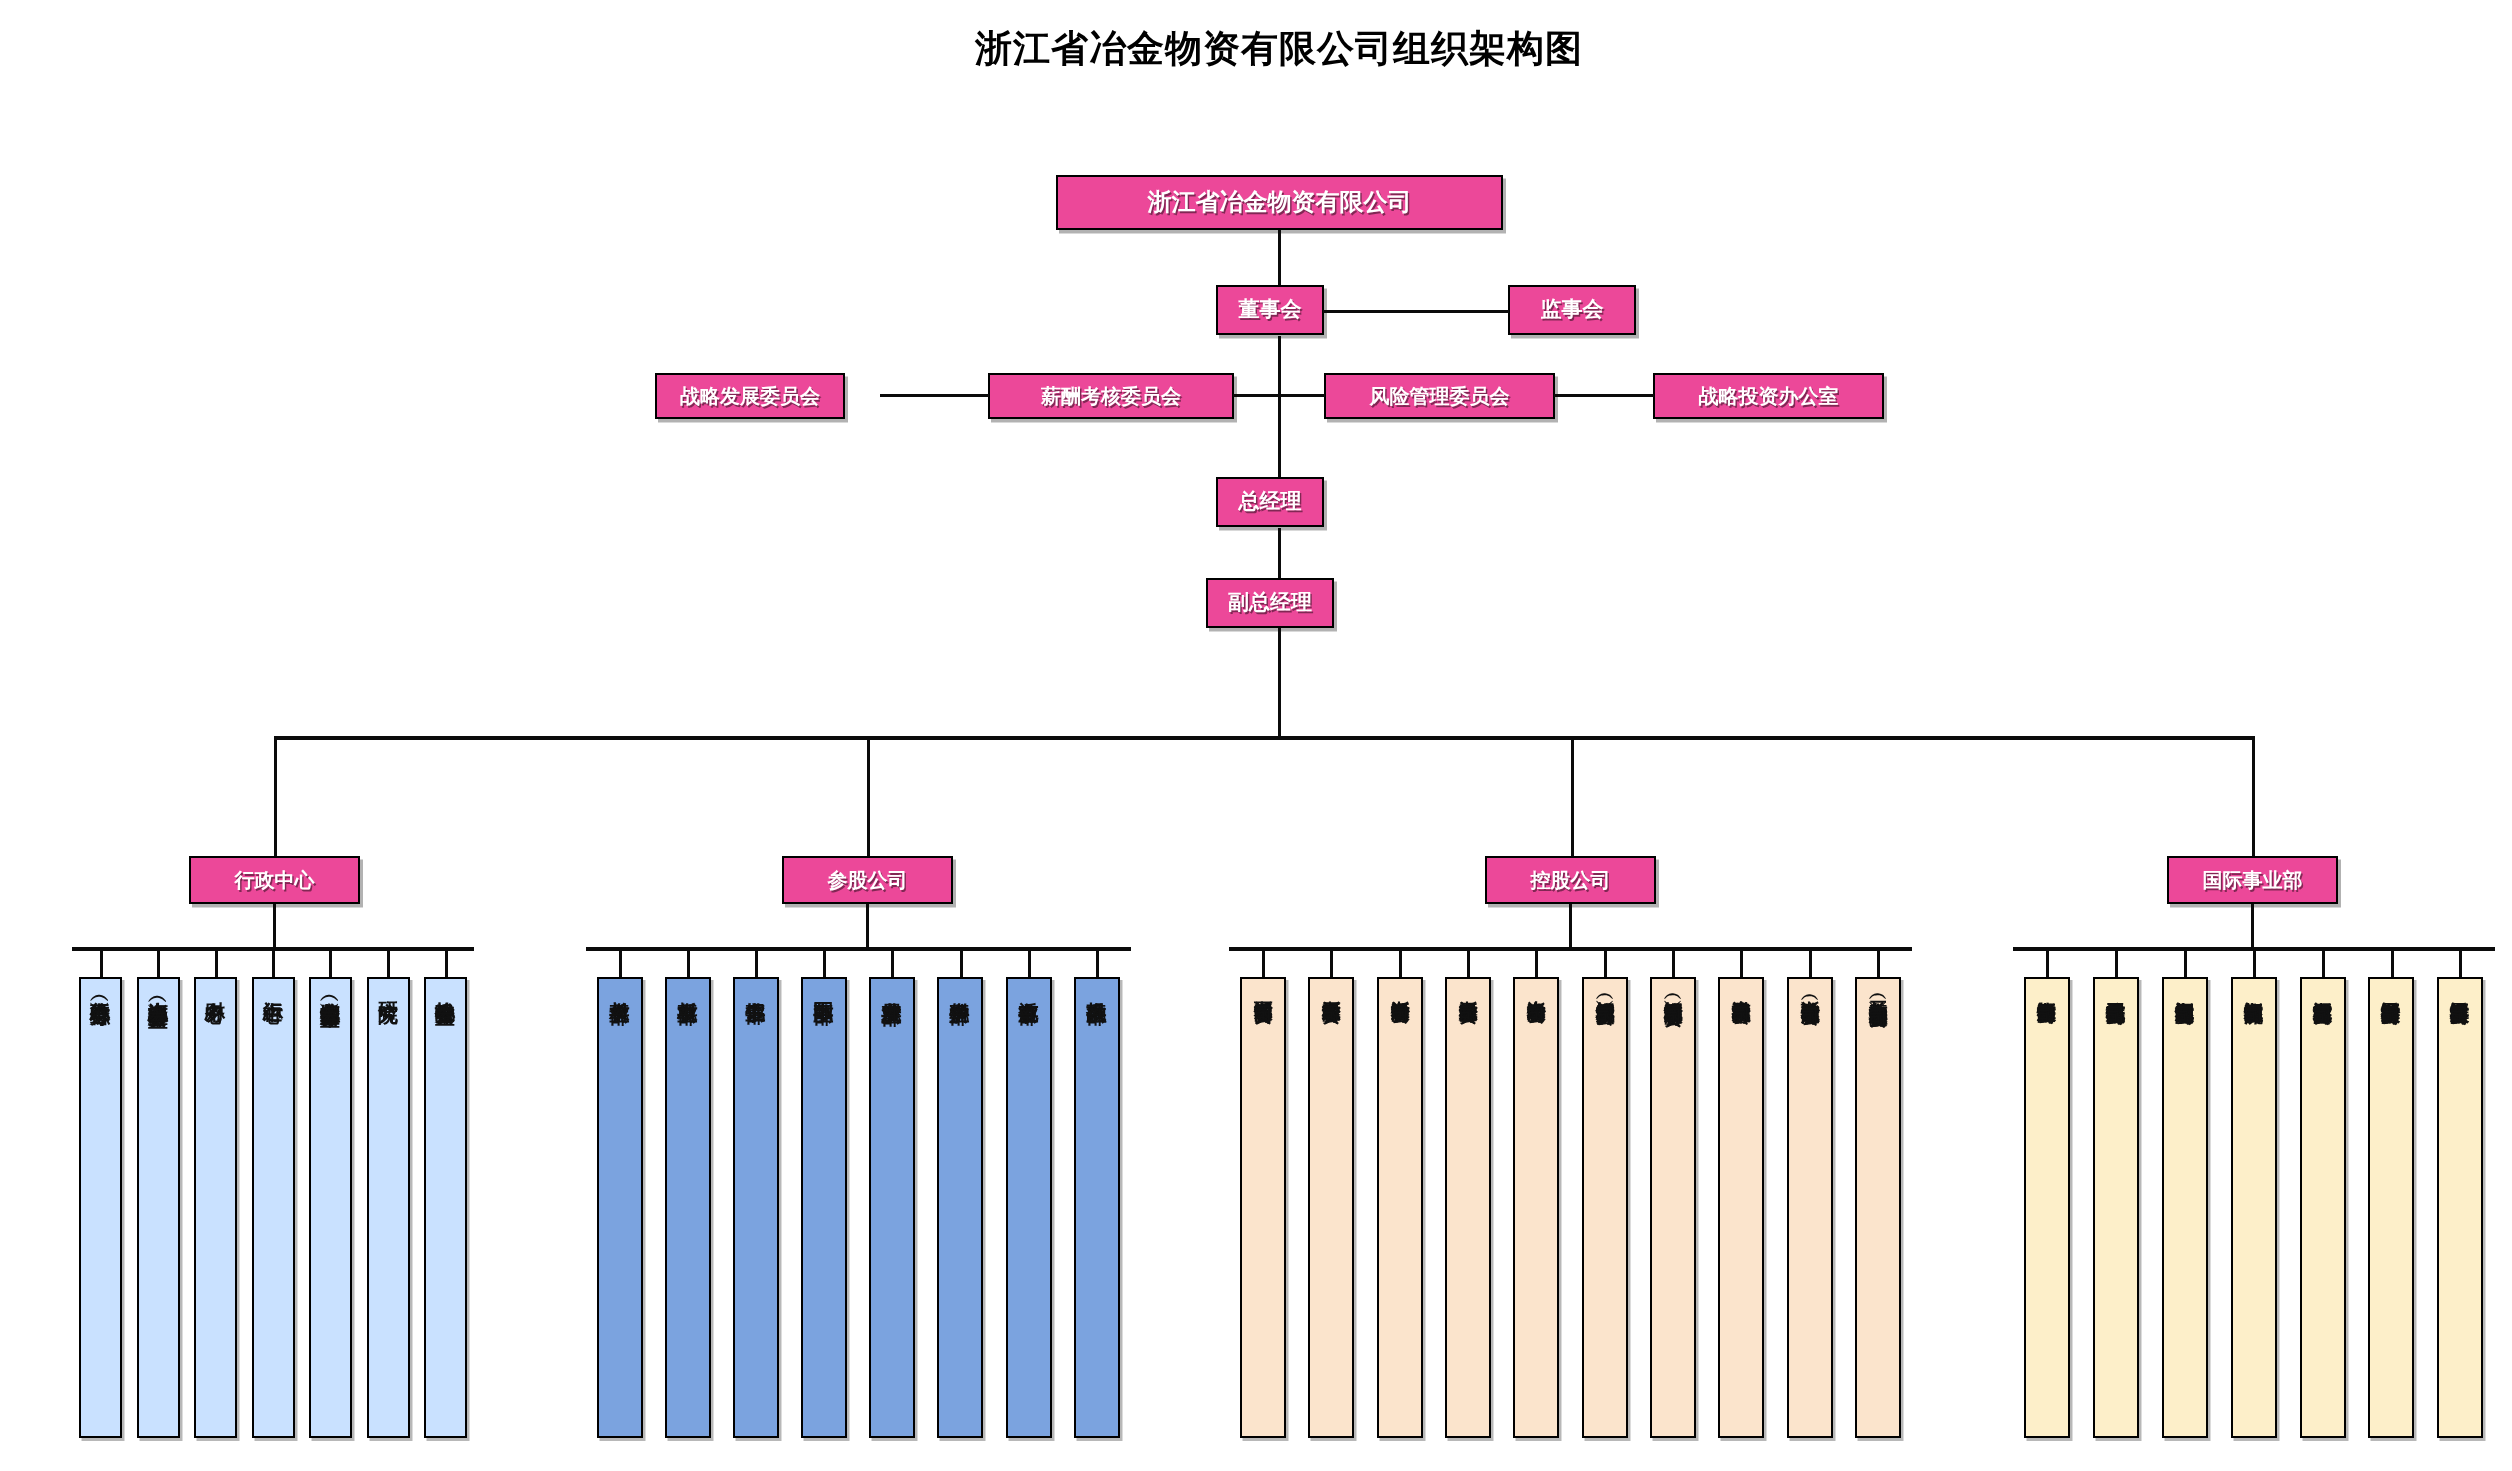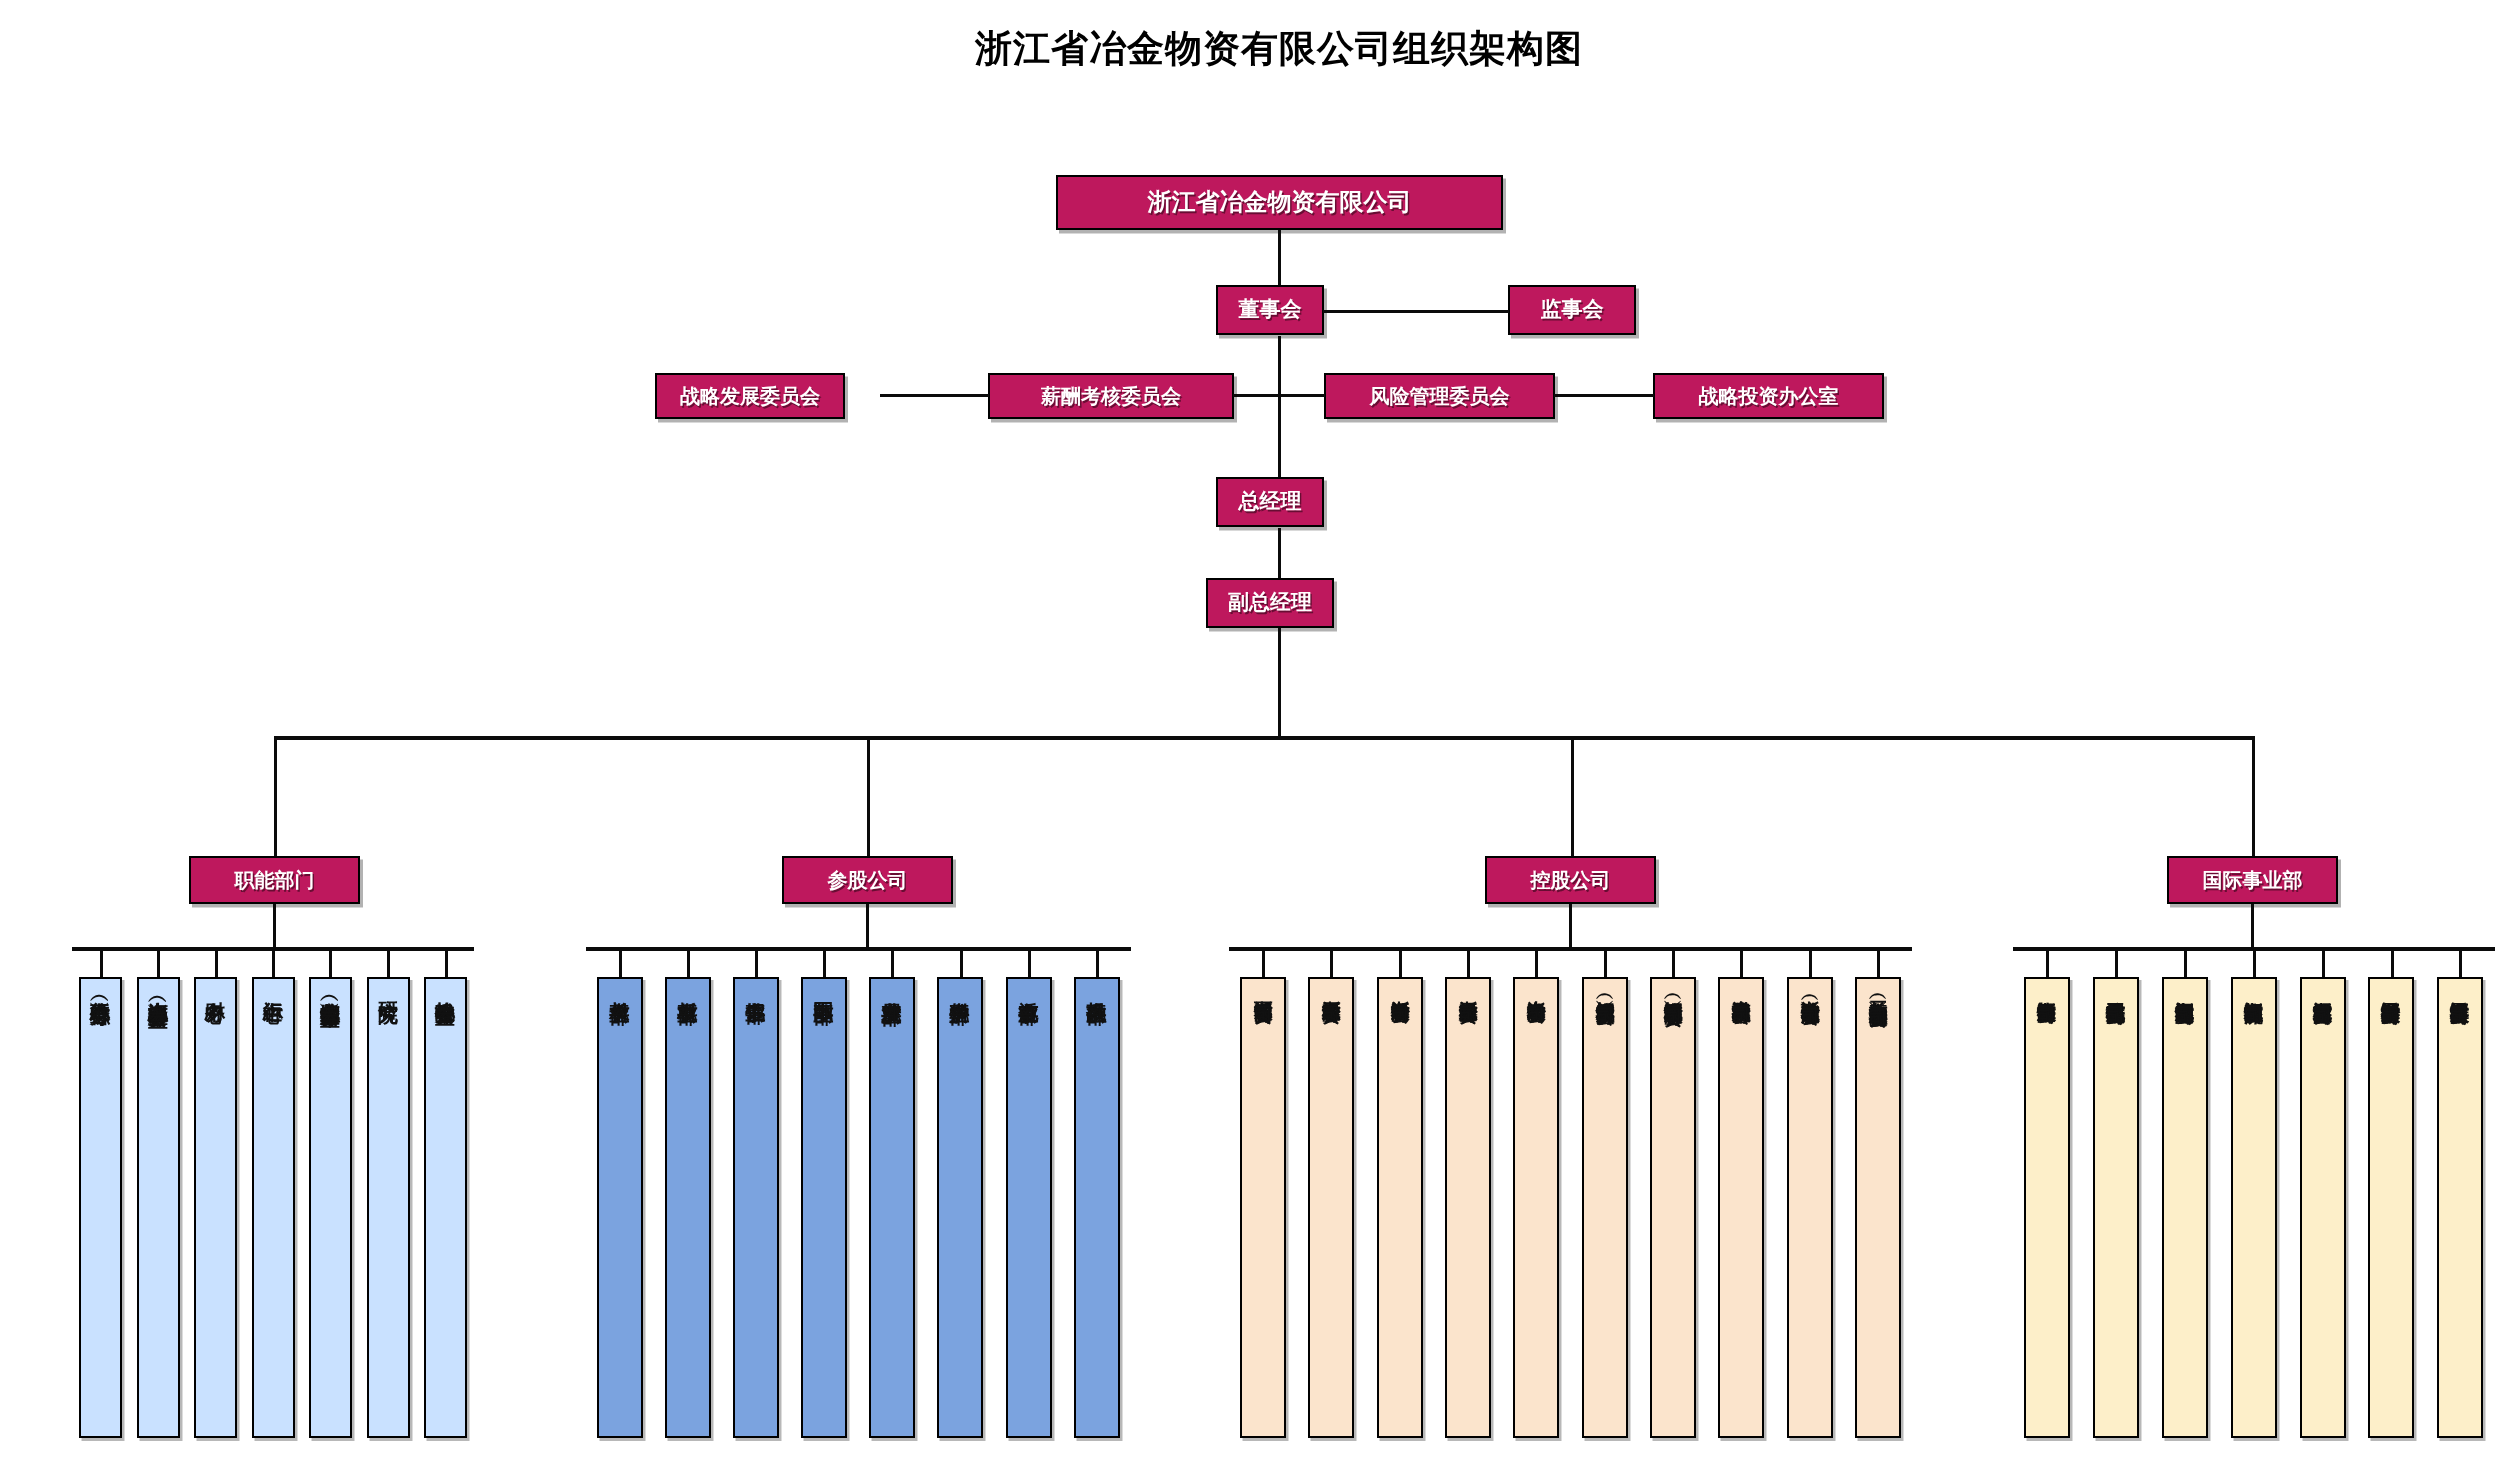--- a/index.html
+++ b/index.html
@@ -19,21 +19,21 @@
 
   
   .node{
     position:absolute;box-sizing:border-box;
     border:2.5px solid #000000;
     display:flex;align-items:center;justify-content:center;
     text-align:center;line-height:1.12;
     box-shadow:3px 3.5px 0 rgba(0,0,0,0.30);
   }
   .node.dark{
-    background:#be185d;color:#ffffff;font-weight:bold;
+    background:#ec4899;color:#ffffff;font-weight:bold;
   }
   .node.dark .lbl{
     text-shadow:1.5px 1.5px 0 rgba(0,0,0,0.45);
   }
 
   
   .leaf{
     position:absolute;box-sizing:border-box;
     border:2.5px solid #000000;
     display:flex;align-items:flex-start;justify-content:center;
@@ -114,21 +114,21 @@
   <div class="ln v" style="left:1255px;top:628px;width:3px;height:110px;"></div>
 
   <div class="ln h" style="left:251px;top:736px;width:1981px;height:3.5px;"></div>
 
   <div class="ln v" style="left:251px;top:736px;width:2.5px;height:121px;"></div>
   <div class="ln v" style="left:844px;top:736px;width:2.5px;height:121px;"></div>
   <div class="ln v" style="left:1548px;top:736px;width:2.5px;height:121px;"></div>
   <div class="ln v" style="left:2229px;top:736px;width:2.5px;height:121px;"></div>
 
   <div class="node dark" style="left:166px;top:856px;width:171px;height:48px;font-size:20px;">
-    <span class="lbl">职能部门</span>
+    <span class="lbl">行政中心</span>
   </div>
   <div class="node dark" style="left:759px;top:856px;width:171px;height:48px;font-size:20px;">
     <span class="lbl">参股公司</span>
   </div>
   <div class="node dark" style="left:1462px;top:856px;width:171px;height:48px;font-size:20px;">
     <span class="lbl">控股公司</span>
   </div>
   <div class="node dark" style="left:2144px;top:856px;width:171px;height:48px;font-size:20px;">
     <span class="lbl">国际事业部</span>
   </div>

